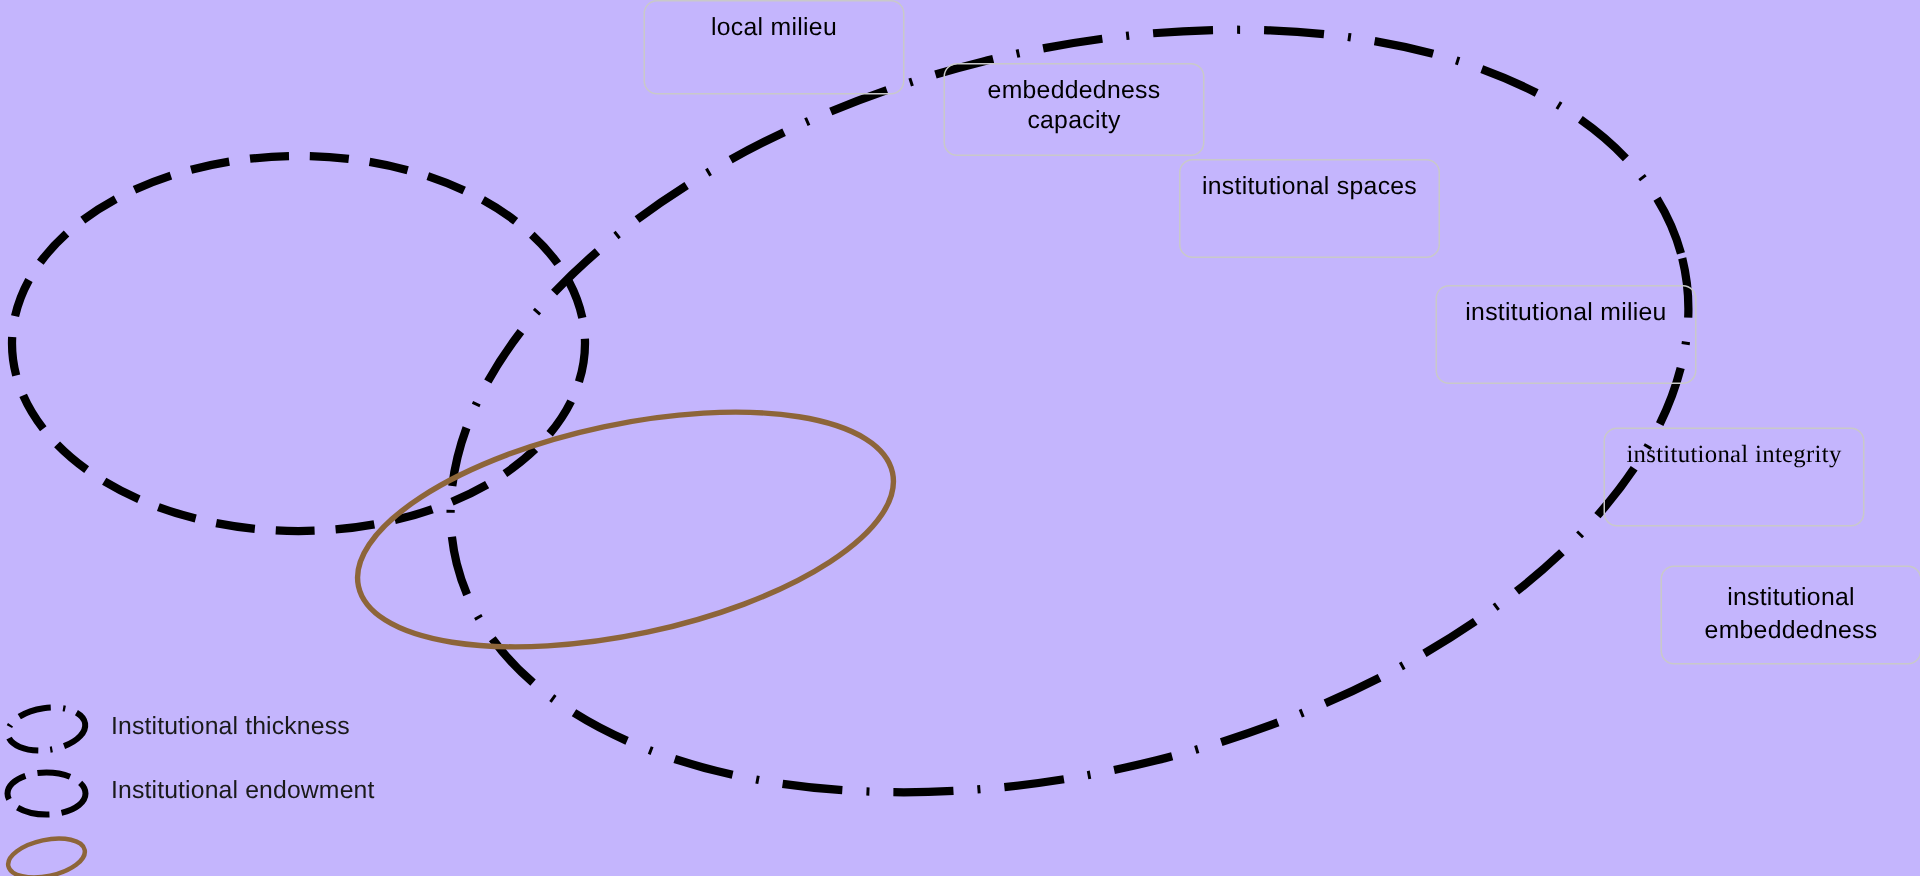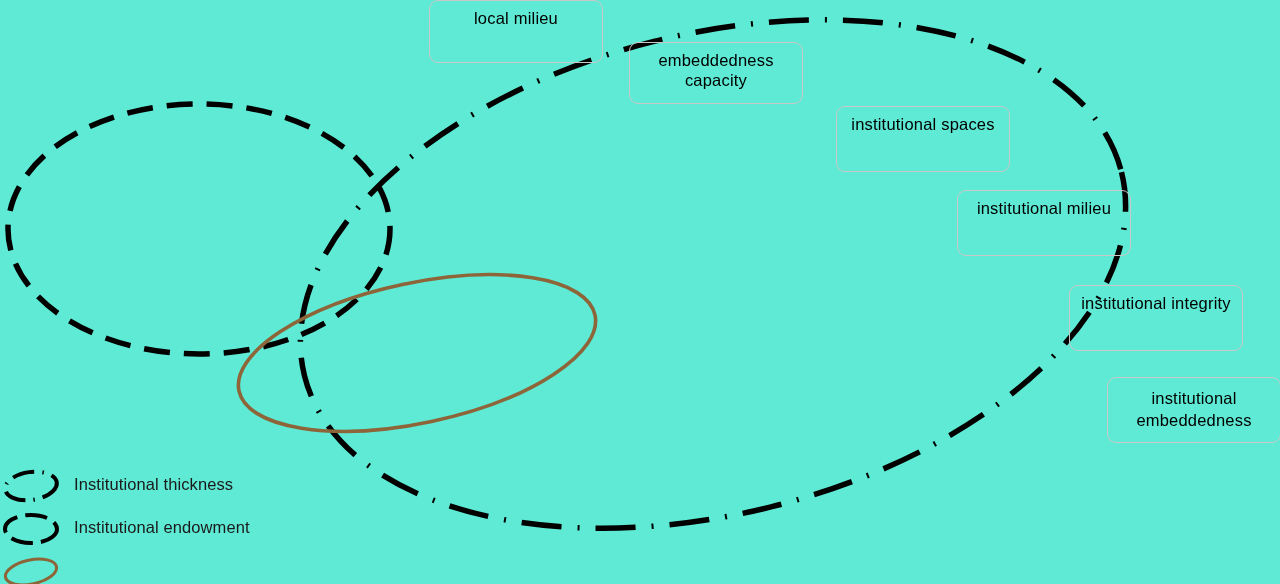--- a/index.html
+++ b/index.html
@@ -8,21 +8,21 @@
     padding: 0;
     background: #ffffff;
   }
   body {
     font-family: "Liberation Sans", sans-serif;
   }
   #canvas {
     position: relative;
     width: 1280px;
     height: 584px;
-    background: #5eead4;
+    background: #c4b5fd;
     overflow: hidden;
   }
   #diagram-svg {
     position: absolute;
     left: 0;
     top: 0;
     width: 1280px;
     height: 584px;
   }
   
@@ -84,25 +84,25 @@
 
     <ellipse cx="713" cy="274" rx="421" ry="240" transform="rotate(-14 713 274)" fill="none" stroke="#000000" stroke-width="5.5" stroke-linecap="butt" stroke-dasharray="40 16 2 16"></ellipse>
 
     <ellipse cx="417" cy="353" rx="182" ry="70" transform="rotate(-12 417 353)" fill="none" stroke="#8d6539" stroke-width="3.6"></ellipse>
   </svg>
 
   <div class="label-box" style="left:429px; top:0px; width:174px; height:63px;">local milieu</div>
 
   <div class="label-box" style="left:629px; top:42px; width:174px; height:62px;">embeddedness capacity</div>
 
-  <div class="label-box" style="left:836px; top:106px; width:174px; height:66px;">institutional spaces</div>
+  <div class="label-box" style="left:786px; top:106px; width:174px; height:66px;">institutional spaces</div>
 
   <div class="label-box" style="left:957px; top:190px; width:174px; height:66px;">institutional milieu</div>
 
-  <div class="label-box" style="left:1069px; top:285px; width:174px; height:66px;">institutional integrity</div>
+  <div class="label-box" style="left:1069px; top:285px; width:174px; height:66px;font-family:Liberation Serif, serif;">institutional integrity</div>
 
   <div class="label-box two-line" style="left:1107px; top:377px; width:174px; height:66px;">institutional
 embeddedness</div>
 
   <div id="legend">
 
     <div class="legend-row">
       <svg class="legend-swatch" viewBox="0 0 62 40">
         <ellipse cx="29" cy="20" rx="26" ry="14" fill="none" stroke="#000000" stroke-width="4" stroke-dasharray="22 8 1.5 8" transform="rotate(-8 29 20)"></ellipse>
       </svg>

